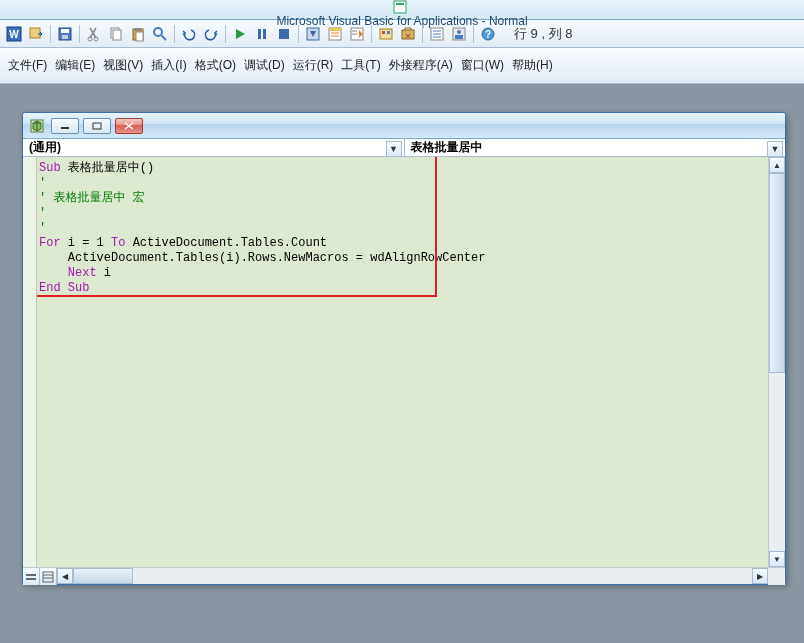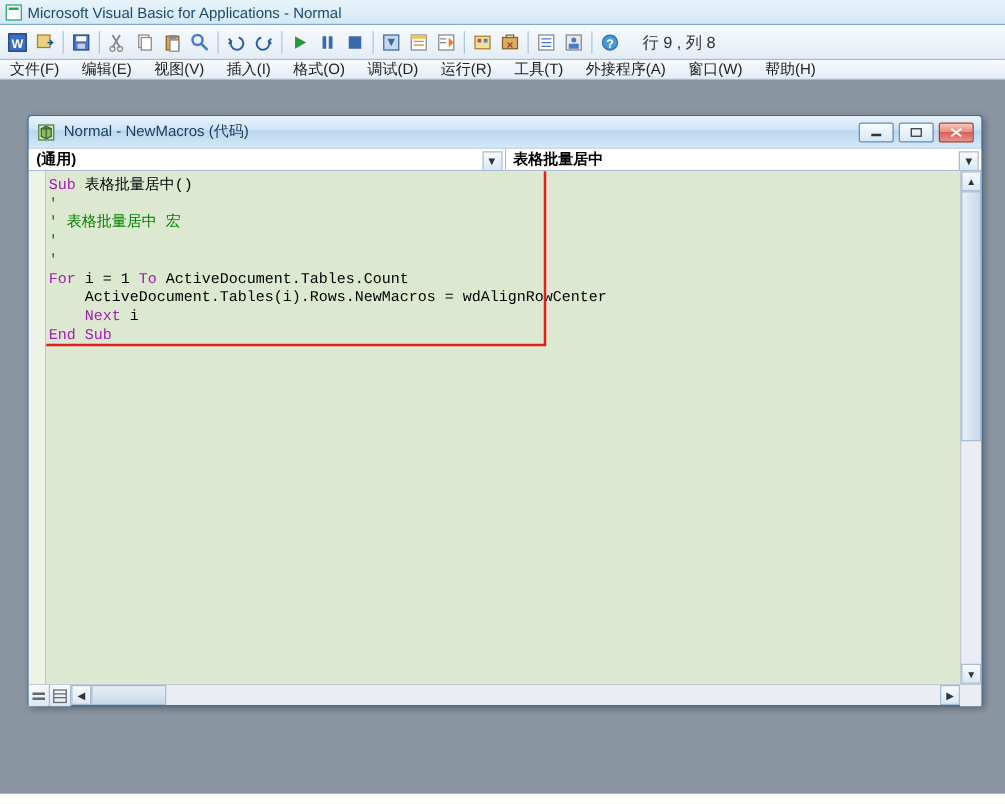--- a/index.html
+++ b/index.html
@@ -1,27 +1,27 @@
 <!DOCTYPE html>
 <html><head>
 <meta charset="utf-8">
 <style>
 * { box-sizing: border-box; margin: 0; padding: 0; }
 body { font-family: "Microsoft YaHei", SimSun, Arial, sans-serif; font-size: 12px; background: #fff; overflow: hidden; width: 804px; height: 643px; }
 
-.app-titlebar { background: linear-gradient(#e8f4fb, #d4e8f5); height: 20px; display: flex; align-items: center; padding: 0 4px; border-bottom: 1px solid #7fa8c9; }
+.app-titlebar { background: linear-gradient(#e8f4fb, #d4e8f5); height: 20px; display: flex; align-items: center; padding: 0 4px; border-bottom: 1px solid #7fa8c9; flex-direction: column; }
 .app-titlebar .app-icon { width: 14px; height: 14px; margin-right: 4px; display: inline-flex; align-items: center; justify-content: center; }
 .app-titlebar .title-text { color: #1a4a70; font-size: 12px; }
 
 .toolbar { background: linear-gradient(#f7fbff, #e3ecf5); height: 28px; display: flex; align-items: center; padding: 2px 4px; border-bottom: 1px solid #a8bdd1; gap: 2px; }
 .tb-btn { width: 20px; height: 20px; display: inline-flex; align-items: center; justify-content: center; cursor: pointer; border: 1px solid transparent; }
 .tb-sep { width: 1px; height: 18px; background: #b0c4d8; margin: 0 2px; }
 .tb-status { margin-left: 14px; color: #333; font-size: 13px; }
 
-.menubar { background: linear-gradient(#f7fbff, #e3ecf5); height: 16px; display: flex; align-items: center; padding: 0 4px; border-bottom: 1px solid #a8bdd1; gap: 10px; }
+.menubar { background: linear-gradient(#f7fbff, #e3ecf5); height: 36px; display: flex; align-items: center; padding: 0 4px; border-bottom: 1px solid #a8bdd1; }
 .menu-item { color: #222; font-size: 12px; cursor: pointer; padding: 2px 4px; }
 
 .mdi-area { background: #8a96a2; width: 804px; height: 571px; position: relative; }
 
 .code-window { position: absolute; left: 22px; top: 28px; width: 764px; height: 473px; background: #fff; border: 1px solid #3a6ea5; border-radius: 3px; box-shadow: 2px 2px 6px rgba(0,0,0,0.3); display: flex; flex-direction: column; }
 .cw-titlebar { background: linear-gradient(#e9f3fc, #cde3f5 45%, #b9d5ee 46%, #d4e9f8); height: 26px; display: flex; align-items: center; padding: 0 6px; border-bottom: 1px solid #7fa8c9; border-radius: 3px 3px 0 0; }
 .cw-titlebar .cw-icon { width: 16px; height: 16px; margin-right: 6px; }
 .cw-titlebar .cw-title { flex: 1; color: #1a3a5a; font-size: 12px; }
 .cw-ctrls { display: flex; gap: 4px; }
 .cw-ctrl { width: 28px; height: 16px; border: 1px solid #6b8fb0; border-radius: 2px; background: linear-gradient(#f7fbff,#d8e8f5); display: inline-flex; align-items: center; justify-content: center; cursor: pointer; font-size: 10px; }
@@ -224,21 +224,20 @@
   <div class="code-window">
     <div class="cw-titlebar">
       <span class="cw-icon">
         <svg width="16" height="16">
             <rect x="2" y="2" width="12" height="12" fill="#d0e8c0" stroke="#508040"></rect>
             <path d="M4 5 L8 3 L12 5 L12 11 L8 13 L4 11 Z" fill="#80c060" stroke="#406030"></path>
             <line x1="8" y1="3" x2="8" y2="13" stroke="#406030"></line>
             <line x1="4" y1="5" x2="12" y2="5" stroke="#406030"></line>
           </svg>
       </span>
-      <span class="cw-title">Normal - NewMacros (代码)</span>
       <div class="cw-ctrls">
         <span class="cw-ctrl">
             <svg width="10" height="8">
               <line x1="1" y1="6" x2="9" y2="6" stroke="#333" stroke-width="2"></line>
             </svg>
           </span>
         <span class="cw-ctrl">
             <svg width="10" height="8">
               <rect x="1" y="1" width="8" height="6" fill="none" stroke="#333"></rect>
             </svg>

